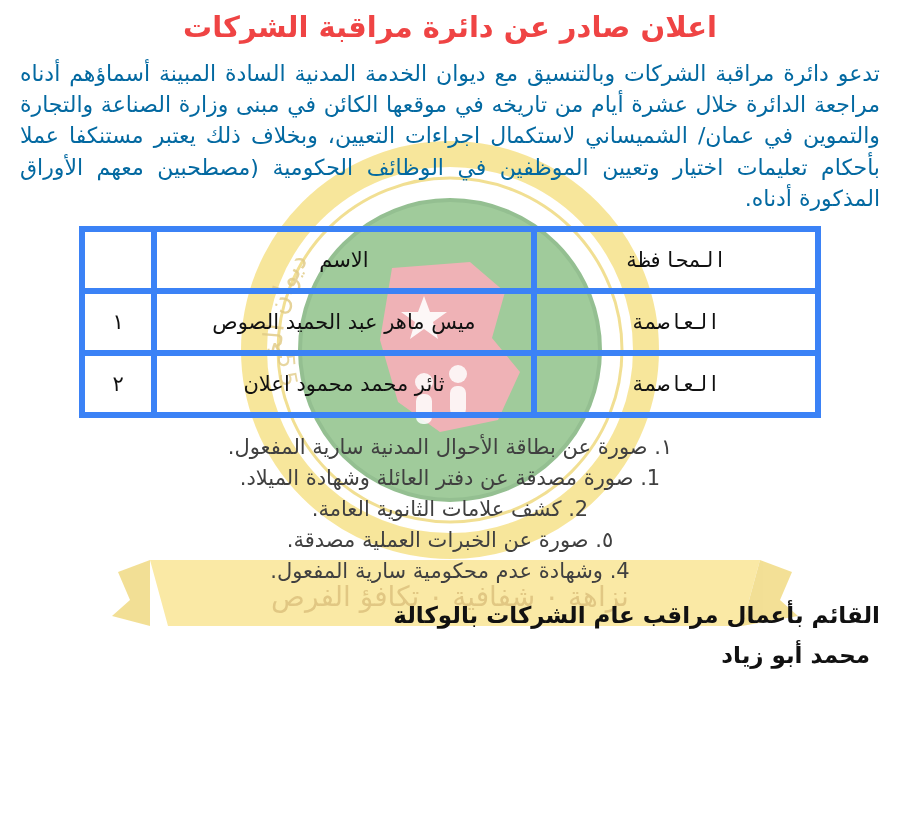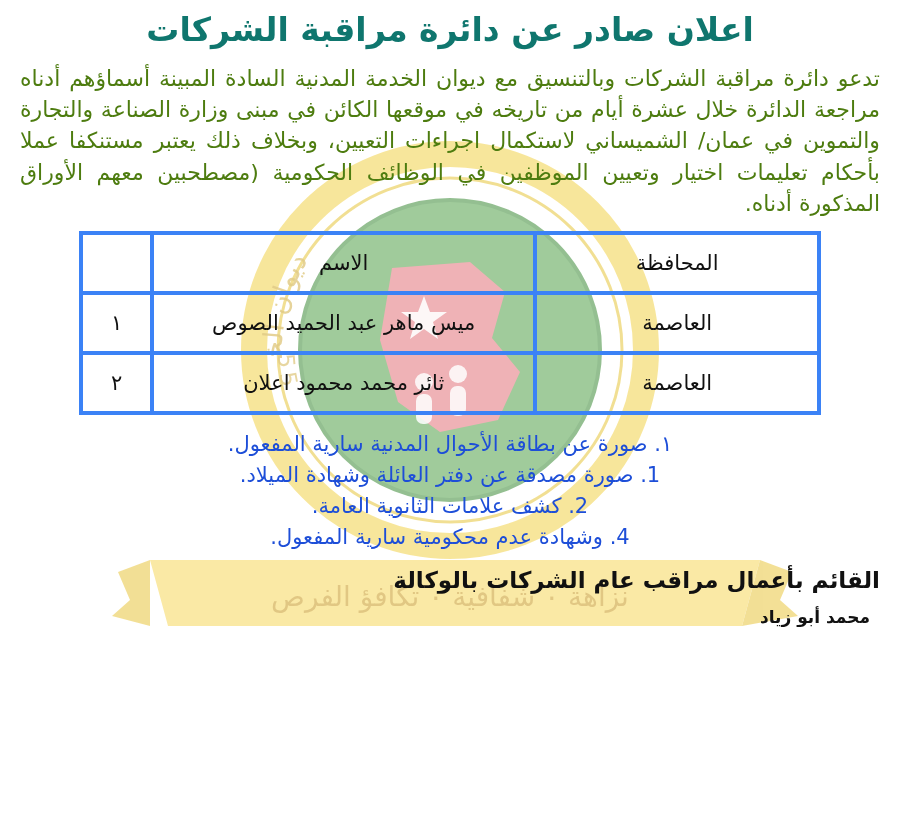--- a/index.html
+++ b/index.html
@@ -27,84 +27,84 @@
 
   .content {
     position: relative;
     z-index: 2;
     padding: 0 14px;
     box-sizing: border-box;
   }
 
   .doc-title {
     text-align: center;
-    font-size: 33px;
+    font-size: 29px;
     font-weight: bold;
     letter-spacing: 0px;
     margin: 10px 0 14px 0;
-    color: #0f766e;
+    color: #ef4444;
   }
 
   .body-par {
     font-size: 22px;
     line-height: 1.42;
     text-align: justify;
     text-align-last: right;
-    color: #4d7c0f;
+    color: #0369a1;
     margin: 0 6px 12px 6px;
   }
 
   
   table.names {
     border-collapse: collapse;
     width: 742px;
     margin: 6px auto 14px auto;
     background: transparent;
   }
   table.names td, table.names th {
-    border: 4px solid #3b82f6;
+    border: 6px solid #3b82f6;
     height: 52px;
     font-size: 21px;
     font-weight: normal;
     text-align: center;
     padding: 2px 8px;
     background: transparent;
   }
   table.names .col-idx   { width: 56px; }
   table.names .col-name  { width: 400px; }
-  table.names .col-gov   { width: 286px; }
+  table.names .col-gov   { width: 286px; font-family: Liberation Mono, monospace; }
   table.names th { font-size: 21px; }
 
   
   ol.reqs {
     list-style: none;
     margin: 6px 0 10px 0;
     padding: 0 0 0 0;
     font-size: 21px;
     line-height: 1.48;
   }
   ol.reqs li {
     text-align: center;
-    color: #1d4ed8;
+    color: #404040;
     white-space: nowrap;
   }
 
   
   .sign-block {
     margin-top: 14px;
     padding-right: 6px;
   }
   .sign-title {
     font-size: 23px;
     font-weight: bold;
     text-align: right;
     margin-bottom: 14px;
   }
   .sign-name {
-    font-size: 17px;
+    font-size: 23px;
     font-weight: bold;
     text-align: right;
     padding-right: 10px;
   }
 </style>
 </head>
 <body>
 
 <div class="watermark">
   <svg width="900" height="815" viewBox="0 0 900 815" xmlns="http://www.w3.org/2000/svg">
@@ -170,20 +170,21 @@
         <td class="col-name">ثائر محمد محمود اعلان</td>
         <td class="col-idx">٢</td>
       </tr>
     </tbody>
   </table>
 
   <ol class="reqs">
     <li>١. صورة عن بطاقة الأحوال المدنية سارية المفعول.</li>
     <li>1. صورة مصدقة عن دفتر العائلة وشهادة الميلاد.</li>
     <li>2. كشف علامات الثانوية العامة.</li>
+    <li>٥. صورة عن الخبرات العملية مصدقة.</li>
     <li>4. وشهادة عدم محكومية سارية المفعول.</li>
   </ol>
 
   <div class="sign-block">
     <div class="sign-title">القائم بأعمال مراقب عام الشركات بالوكالة</div>
     <div class="sign-name">محمد أبو زياد</div>
   </div>
 
 </div>
 

